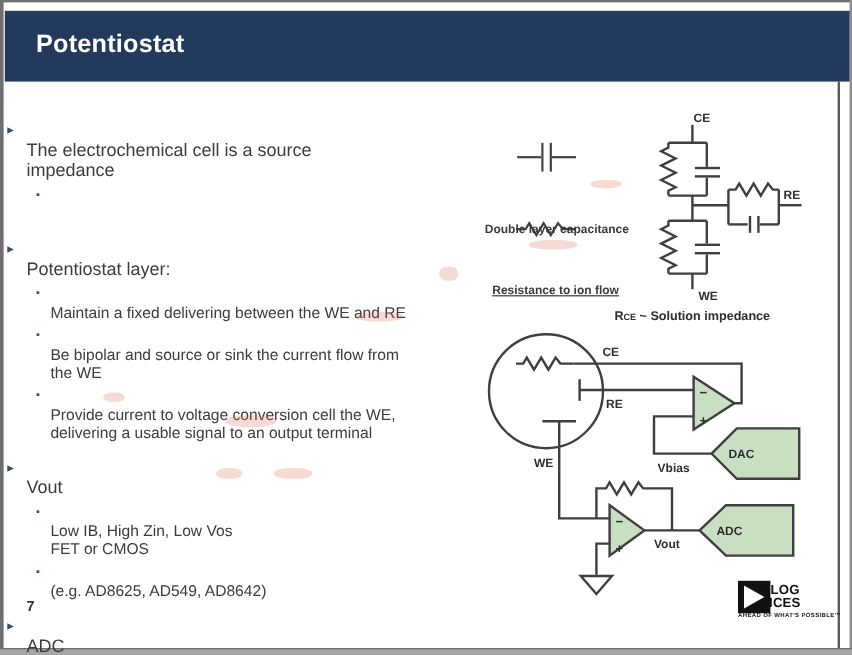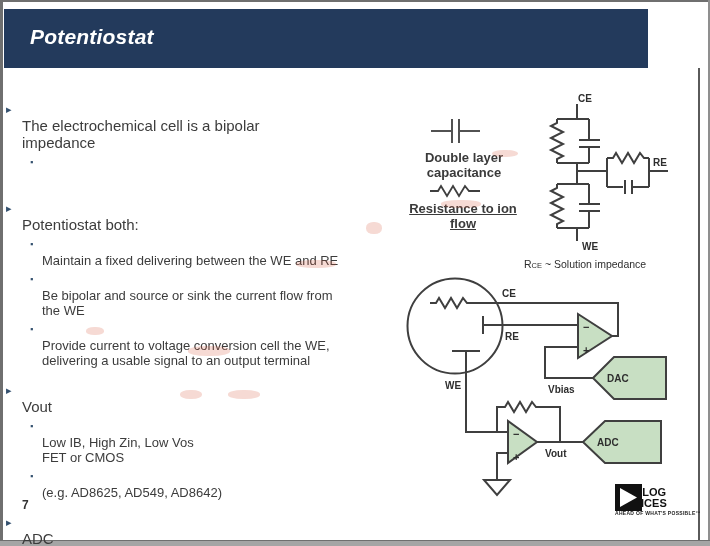--- a/index.html
+++ b/index.html
@@ -7,42 +7,42 @@
          font-family:"Liberation Sans", sans-serif; overflow:hidden; }
 
   
   .border-left   { position:absolute; left:0; top:0; width:3px; height:546px; background:#6f6f6f; }
   .border-top    { position:absolute; left:0; top:0; width:710px; height:2px; background:#6f6f6f; }
   .border-right  { position:absolute; left:708px; top:0; width:2px; height:546px; background:#8f8f8f; }
   .bottom-strip  { position:absolute; left:0; top:540px; width:710px; height:6px; background:#a5a5a5; border-top:1px solid #6f6f6f; box-sizing:border-box; }
   .inner-right-line { position:absolute; left:698px; top:68px; width:2px; height:472px; background:#5a5a5a; }
 
   
-  .titlebar { position:absolute; left:4px; top:9px; width:644px; height:59px; background:var(--header-bg);font-style:italic; }
+  .titlebar { position:absolute; left:4px; top:9px; width:704px; height:59px; background:var(--header-bg); }
   .titlebar .title { position:absolute; left:26px; top:16px; color:#ffffff; font-size:21px; font-weight:bold; letter-spacing:0.2px; }
 
   
   .content { position:absolute; left:6px; top:100px; width:392px; color:var(--text); }
   .l1 { position:relative; padding-left:16px; font-size:15px; line-height:17px; margin-top:13px; white-space:pre-line; }
   .l1.first { margin-top:0; }
   .l1 .b1 { position:absolute; left:0; top:1px; font-size:11px; color:var(--bullet); }
   .l2 { position:relative; padding-left:36px; font-size:13px; line-height:15px; margin-top:5px; white-space:pre-line; }
   .l2 .b2 { position:absolute; left:24px; top:-1px; font-size:9px; color:var(--bullet); }
 
   
   svg { position:absolute; overflow:visible; }
   .wire { stroke:var(--stroke); stroke-width:2; fill:none; }
   .thin { stroke:var(--stroke); stroke-width:1.8; fill:none; }
   .green-fill { fill:var(--green); stroke:var(--stroke); stroke-width:2; }
   .white-fill { fill:#ffffff; stroke:var(--stroke); stroke-width:2; }
   .lbl { font-family:"Liberation Sans", sans-serif; font-weight:bold; font-size:10px; fill:#2e2e2e; }
   .sign { font-family:"Liberation Sans", sans-serif; font-weight:bold; font-size:11px; fill:#2e2e2e; }
 
-  .sym-label { position:absolute; width:130px; text-align:center; font-size:13px; font-weight:bold; color:#3a3a3a; }
-  .caption { position:absolute; left:512px; top:258px; font-size:10.5px; font-weight:normal; color:#2e2e2e;margin-left:12px; }
+  .sym-label { position:absolute; width:130px; text-align:center; font-size:10px; font-weight:bold; color:#3a3a3a;margin-top:36px; }
+  .caption { position:absolute; left:512px; top:258px; font-size:10.5px; font-weight:bold; color:#2e2e2e; }
   .caption .sc { font-size:7.5px; }
 
   
   .smudge { position:absolute; background:rgba(214,88,58,0.22); border-radius:45%; pointer-events:none; }
 
   
   .pagenum { position:absolute; left:22px; top:498px; font-size:12px; font-weight:bold; color:#333333; }
   .adi-logo { position:absolute; left:615px; top:487px; width:85px; }
   .adi-row { display:flex; align-items:center; }
   .adi-mark { width:27px; height:27px; flex:0 0 27px; }
@@ -57,29 +57,29 @@
 <div class="border-right"></div>
 <div class="inner-right-line"></div>
 <div class="bottom-strip"></div>
 
 <div class="titlebar">
   <div class="title">Potentiostat</div>
 </div>
 
 <div class="content">
   <div class="l1 first">
-    <span class="b1">▸</span><span>The electrochemical cell is a bipolar
+    <span class="b1">▸</span><span>The electrochemical cell is a source
 impedance</span>
   </div>
   <div class="l2">
     <span class="b2">▪</span>
   </div>
 
   <div class="l1">
-    <span class="b1">▸</span><span>Potentiostat both:</span>
+    <span class="b1">▸</span><span>Potentiostat layer:</span>
   </div>
   <div class="l2">
     <span class="b2">▪</span><span>Maintain a fixed delivering between the WE and RE</span>
   </div>
   <div class="l2">
     <span class="b2">▪</span><span>Be bipolar and source or sink the current flow from
 the WE</span>
   </div>
   <div class="l2">
     <span class="b2">▪</span><span>Provide current to voltage conversion cell the WE,

